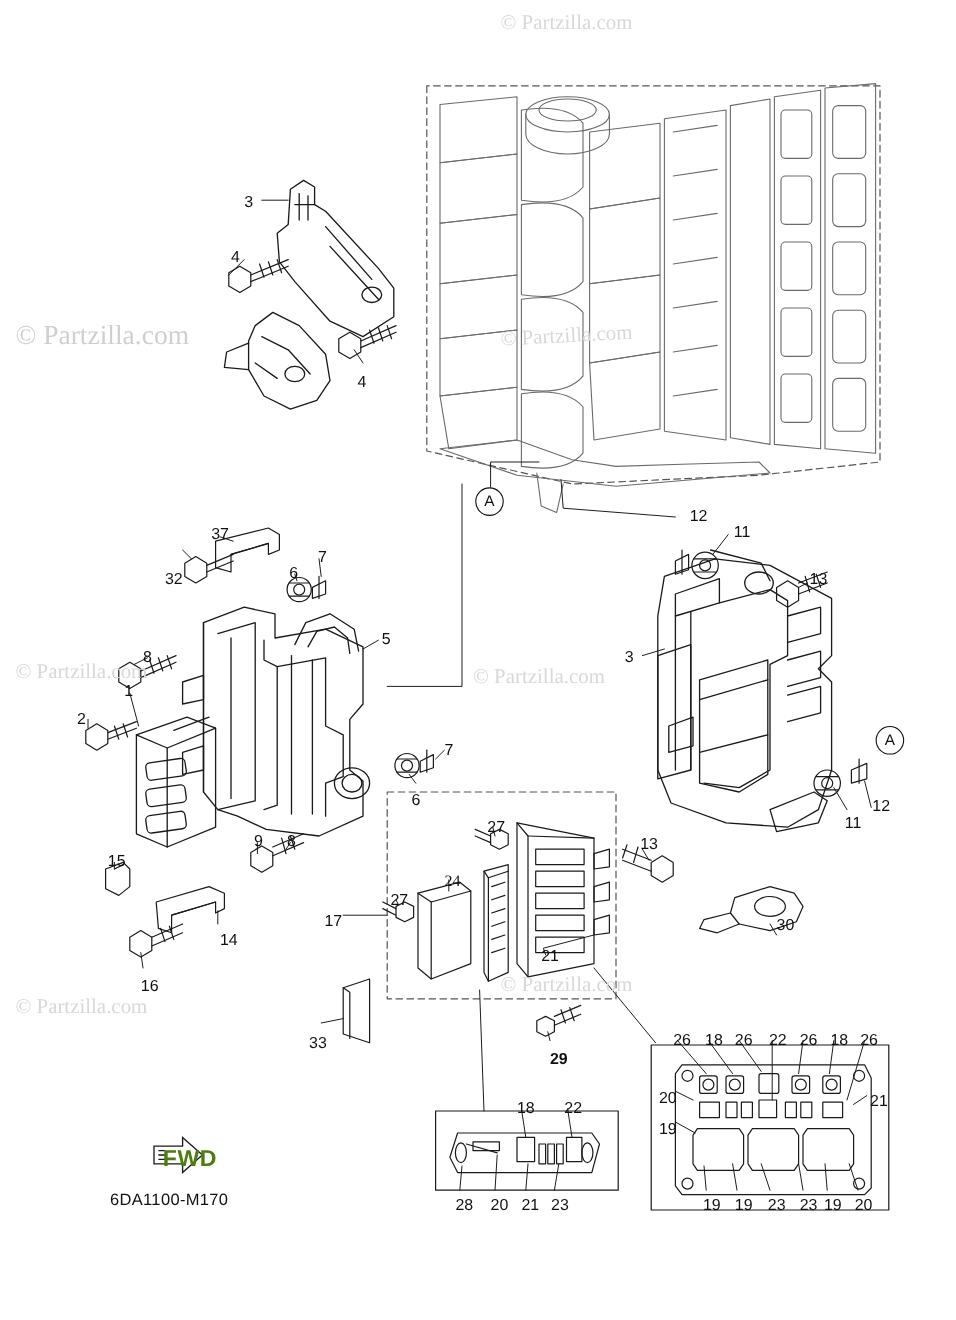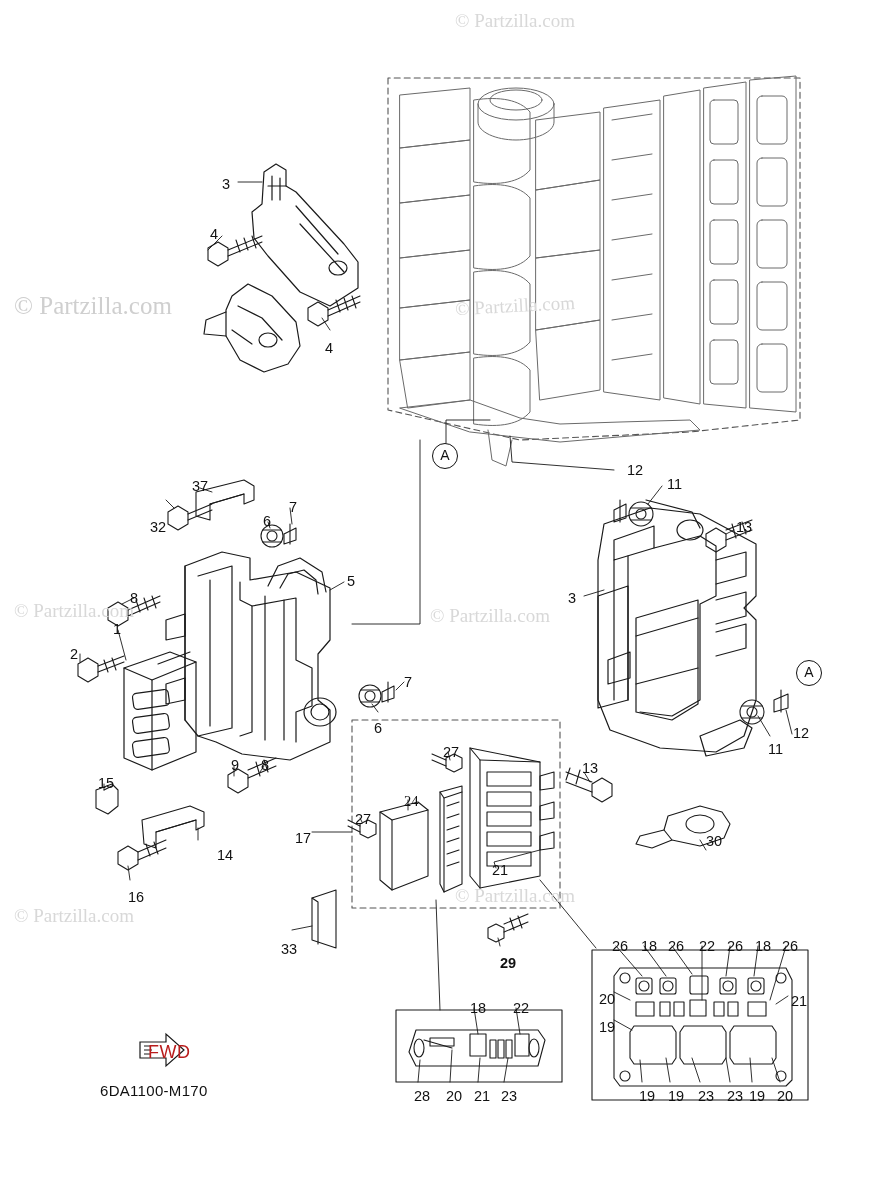--- a/index.html
+++ b/index.html
@@ -36,23 +36,23 @@
     white-space: nowrap;
   }
   .partcode {
     position: absolute;
     font-size: 15px;
     color: #111;
     letter-spacing: .3px;
   }
   .fwdlabel {
     position: absolute;
-    font-size: 18px;
-    font-weight: normal;
-    color: #b91c1c;
+    font-size: 21px;
+    font-weight: bold;
+    color: #4d7c0f;
     letter-spacing: .5px;
   }
   svg.layer {
     position: absolute;
     left: 0;
     top: 0;
     width: 869px;
     height: 1200px;
     pointer-events: none;
   }
@@ -478,21 +478,21 @@
     <div class="num" style="left:263px; top:513px;">6</div>
     <div class="num" style="left:347px; top:573px;">5</div>
     <div class="num" style="left:130px; top:590px;">8</div>
     <div class="num" style="left:113px; top:621px;">1</div>
     <div class="num" style="left:70px; top:646px;">2</div>
     <div class="num" style="left:404px; top:674px;">7</div>
     <div class="num" style="left:374px; top:720px;">6</div>
     <div class="num" style="left:231px; top:757px;">9</div>
     <div class="num" style="left:261px; top:757px;">8</div>
     <div class="num" style="left:98px; top:775px;">15</div>
-    <div class="num" style="left:217px; top:847px;">14</div>
+    <div class="num" style="left:200px; top:847px;">14</div>
     <div class="num" style="left:128px; top:889px;">16</div>
     <div class="num" style="left:443px; top:744px;">27</div>
     <div class="num" style="left:582px; top:760px;">13</div>
     <div class="num" style="left:404px; top:793px;font-family:Liberation Serif, serif;">24</div>
     <div class="num" style="left:355px; top:811px;">27</div>
     <div class="num" style="left:295px; top:830px;">17</div>
     <div class="num" style="left:492px; top:862px;">21</div>
     <div class="num" style="left:768px; top:741px;">11</div>
     <div class="num" style="left:793px; top:725px;">12</div>
     <div class="num" style="left:706px; top:833px;">30</div>

